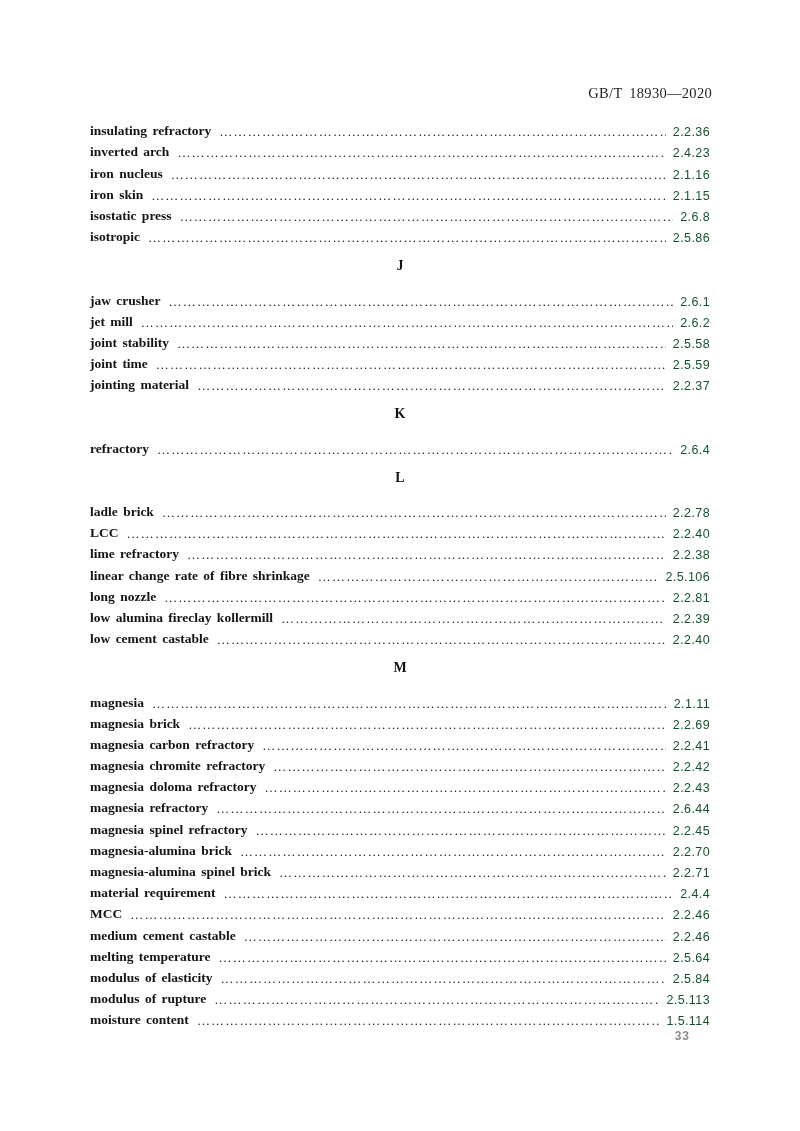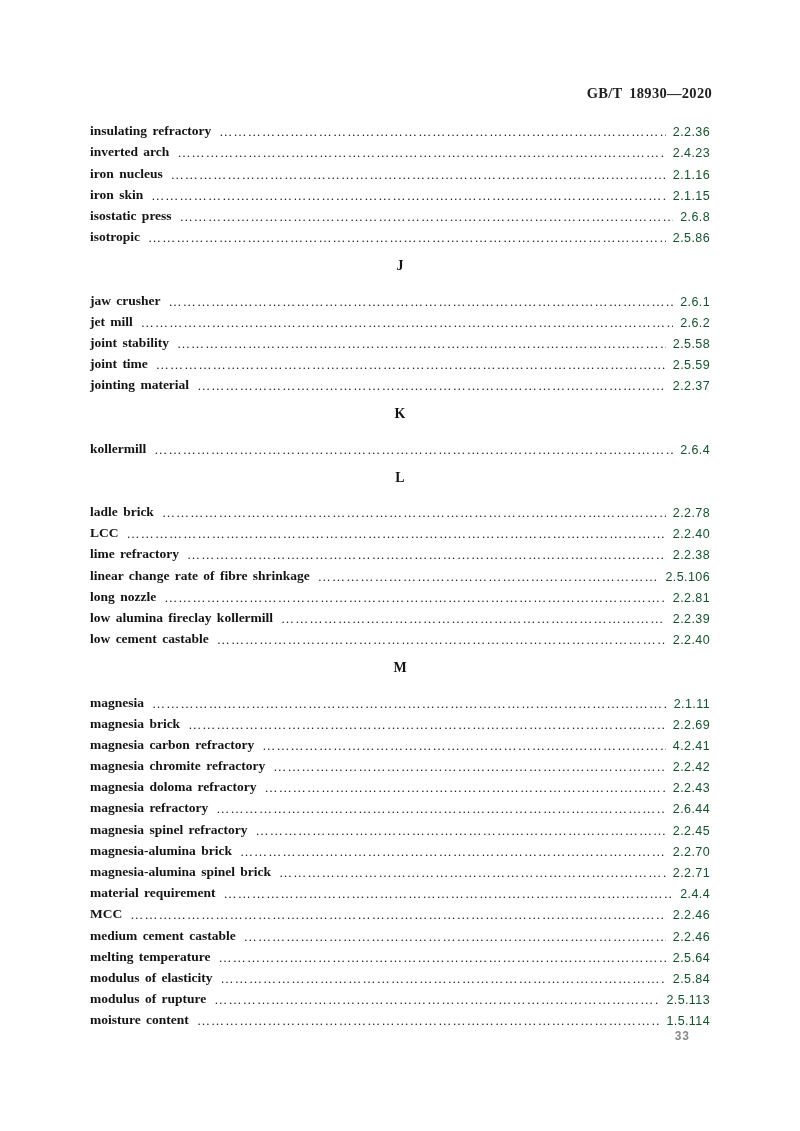--- a/index.html
+++ b/index.html
@@ -16,21 +16,21 @@
     font-family: "Liberation Serif", serif;
     color: #1a1a1a;
   }
   .doc-header {
     position: absolute;
     top: 85px;
     left: 90px;
     width: 622px;
     text-align: right;
     font-size: 14.5px;
-    font-weight: bold;
+    font-weight: normal;
     letter-spacing: 0.3px;
     word-spacing: 3px;
     color: #1f1f1f;
   }
   .index-body {
     position: absolute;
     top: 118px;
     left: 90px;
     width: 620px;
   }
@@ -148,21 +148,21 @@
         <span class="leader">……………………………………………………………………………………………………………………………………………………………………………………………………………………</span>
         <span class="ref">2.5.59</span>
       </div>
       <div class="entry-row">
         <span class="term">jointing material</span>
         <span class="leader">……………………………………………………………………………………………………………………………………………………………………………………………………………………</span>
         <span class="ref">2.2.37</span>
       </div>
       <div class="letter-row">K</div>
       <div class="entry-row">
-        <span class="term">kollermill</span>
+        <span class="term">refractory</span>
         <span class="leader">……………………………………………………………………………………………………………………………………………………………………………………………………………………</span>
         <span class="ref">2.6.4</span>
       </div>
       <div class="letter-row">L</div>
       <div class="entry-row">
         <span class="term">ladle brick</span>
         <span class="leader">……………………………………………………………………………………………………………………………………………………………………………………………………………………</span>
         <span class="ref">2.2.78</span>
       </div>
       <div class="entry-row">
@@ -202,21 +202,21 @@
         <span class="ref">2.1.11</span>
       </div>
       <div class="entry-row">
         <span class="term">magnesia brick</span>
         <span class="leader">……………………………………………………………………………………………………………………………………………………………………………………………………………………</span>
         <span class="ref">2.2.69</span>
       </div>
       <div class="entry-row">
         <span class="term">magnesia carbon refractory</span>
         <span class="leader">……………………………………………………………………………………………………………………………………………………………………………………………………………………</span>
-        <span class="ref">4.2.41</span>
+        <span class="ref">2.2.41</span>
       </div>
       <div class="entry-row">
         <span class="term">magnesia chromite refractory</span>
         <span class="leader">……………………………………………………………………………………………………………………………………………………………………………………………………………………</span>
         <span class="ref">2.2.42</span>
       </div>
       <div class="entry-row">
         <span class="term">magnesia doloma refractory</span>
         <span class="leader">……………………………………………………………………………………………………………………………………………………………………………………………………………………</span>
         <span class="ref">2.2.43</span>

